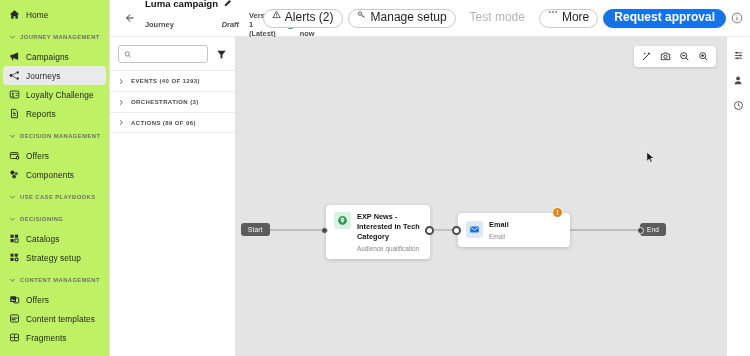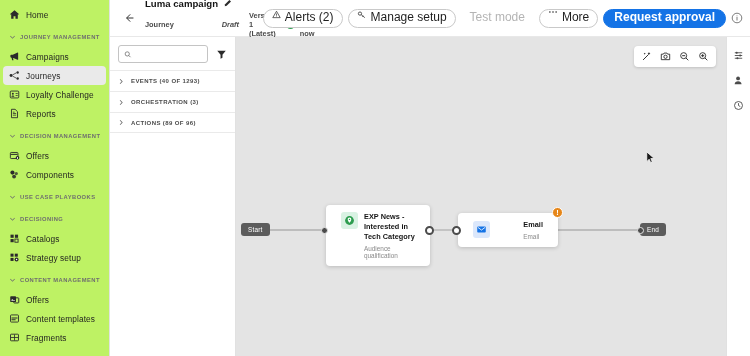--- a/index.html
+++ b/index.html
@@ -140,21 +140,21 @@
 
   .node-pill {
     position: absolute; height: 13px; border-radius: 3px;
     background: #5c5c5c; color: #fff; font-size: 6.4px;
     display: flex; align-items: center; justify-content: center;
     padding: 0 7px; cursor: pointer; letter-spacing: .2px;
   }
   .card {
     position: absolute; background: #fff; border-radius: 4px;
     box-shadow: 0 1px 4px rgba(0,0,0,.18);
-    display: flex; gap: 6px; padding: 7px 15px; cursor: pointer;
+    display: flex; gap: 6px; padding: 7px 8px; cursor: pointer;
   }
   .card-ico {
     width: 17px; height: 17px; border-radius: 3px; flex: none;
     display: flex; align-items: center; justify-content: center;
   }
   .card-ico.green { background: #d9f2e3; }
   .card-ico.blue  { background: #dbe7fb; }
   .card-ttl {
     font-size: 7.3px; font-weight: 700; color: #141414;
     line-height: 1.35; letter-spacing: .05px;
@@ -474,21 +474,21 @@
               <circle cx="8" cy="8" r="6.4" fill="#2d9d4f"></circle>
               <path fill="#fff" d="M8 3.8c-1.5 0-2.6 1.1-2.6 2.6 0 1.9 2.6 5 2.6 5s2.6-3.1 2.6-5c0-1.5-1.1-2.6-2.6-2.6zm0 3.6a1 1 0 1 1 0-2 1 1 0 0 1 0 2z"></path>
             </svg>
           </div>
           <div>
             <div class="card-ttl">EXP News - Interested in Tech Category</div>
             <div class="card-sub">Audience qualification</div>
           </div>
         </div>
 
-        <div class="card" style="left:222px; top:176px; width:100px; align-items:center;justify-content:space-between;">
+        <div class="card" style="left:222px; top:176px; width:112px; align-items:center;">
           <div class="card-ico blue">
             <svg width="11" height="11" viewBox="0 0 16 16">
               <rect x="1.8" y="3.6" width="12.4" height="8.8" rx="1.2" fill="#1473e6"></rect>
               <path fill="none" stroke="#fff" stroke-width="1.2" d="m2.6 4.8 5.4 4 5.4-4"></path>
             </svg>
           </div>
           <div>
             <div class="card-ttl">Email</div>
             <div class="card-sub">Email</div>
           </div>

